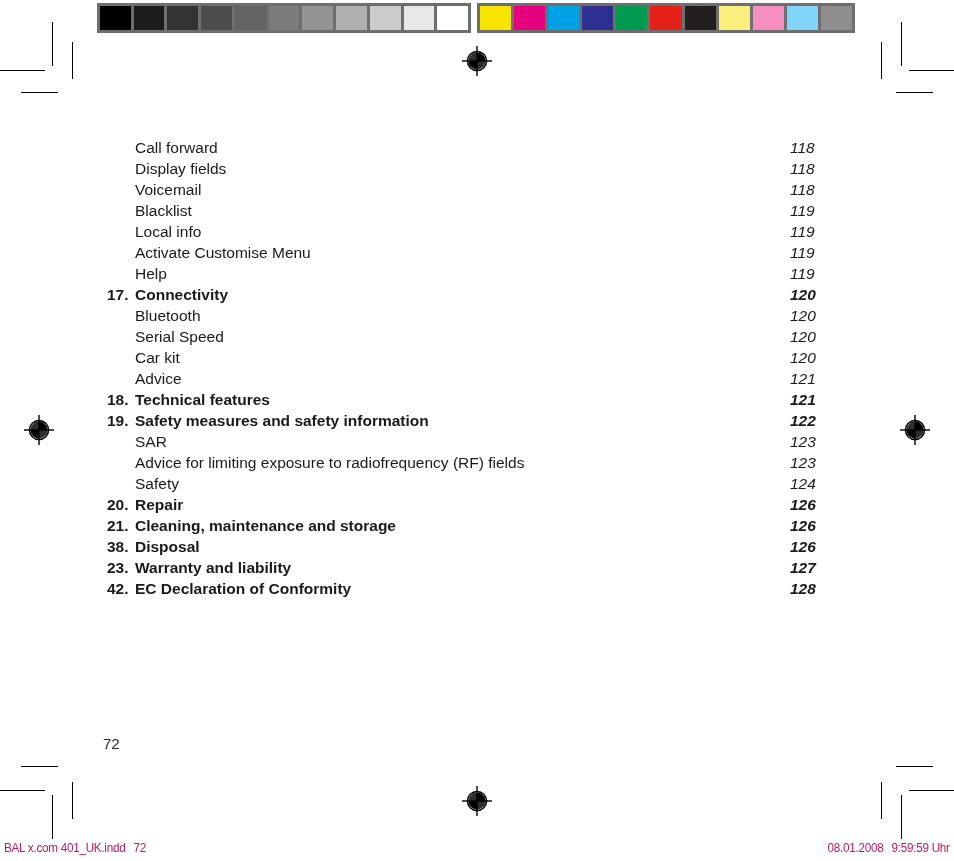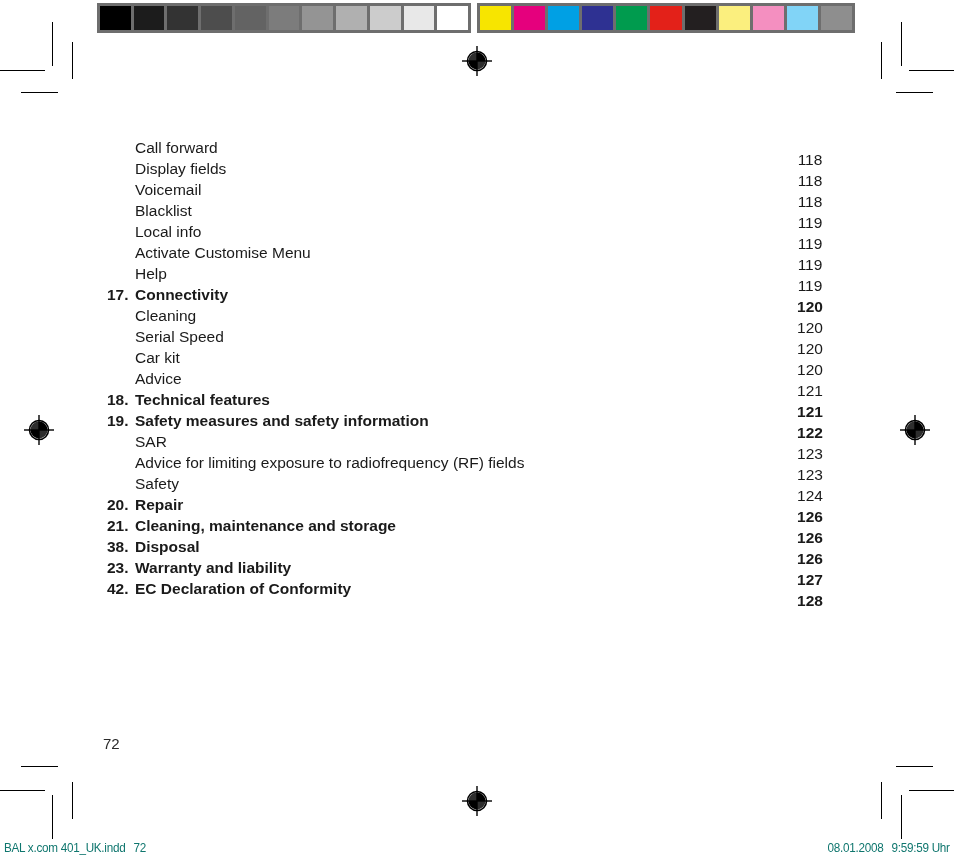--- a/index.html
+++ b/index.html
@@ -70,23 +70,24 @@
     white-space: nowrap;
   }
   .toc-row .label {
     position: absolute;
     left: 4px;
     top: 0;
   }
   .toc-row .page {
     position: absolute;
     right: 0;
-    top: 12px;
-    text-align: center;
+    top: 0;
+    text-align: left;
     width: 40px;
+    font-style: italic;
   }
   .toc-row.sub .label { padding-left: 28px; }
   .toc-row.main { font-weight: bold; }
   .toc-row.main .page { font-weight: bold; }
   .toc-row.main .num {
     display: inline-block;
     width: 28px;
   }
 
   
@@ -99,21 +100,21 @@
   }
 
   
   #print-footer {
     position: absolute;
     left: 0;
     top: 838px;
     width: 954px;
     height: 23px;
     font-size: 13px;
-    color: #0f766e;
+    color: #be185d;
   }
   #print-footer .left {
     position: absolute;
     left: 4px;
     top: 2px;
     letter-spacing: -0.3px;
     transform: scaleX(0.9);
     transform-origin: left center;
   }
   #print-footer .right {
@@ -253,21 +254,21 @@
       </div>
       <div class="toc-row sub">
         <div class="label">Help</div>
         <div class="page">119</div>
       </div>
       <div class="toc-row main">
         <div class="label"><span class="num">17.</span><span>Connectivity</span></div>
         <div class="page">120</div>
       </div>
       <div class="toc-row sub">
-        <div class="label">Cleaning</div>
+        <div class="label">Bluetooth</div>
         <div class="page">120</div>
       </div>
       <div class="toc-row sub">
         <div class="label">Serial Speed</div>
         <div class="page">120</div>
       </div>
       <div class="toc-row sub">
         <div class="label">Car kit</div>
         <div class="page">120</div>
       </div>

